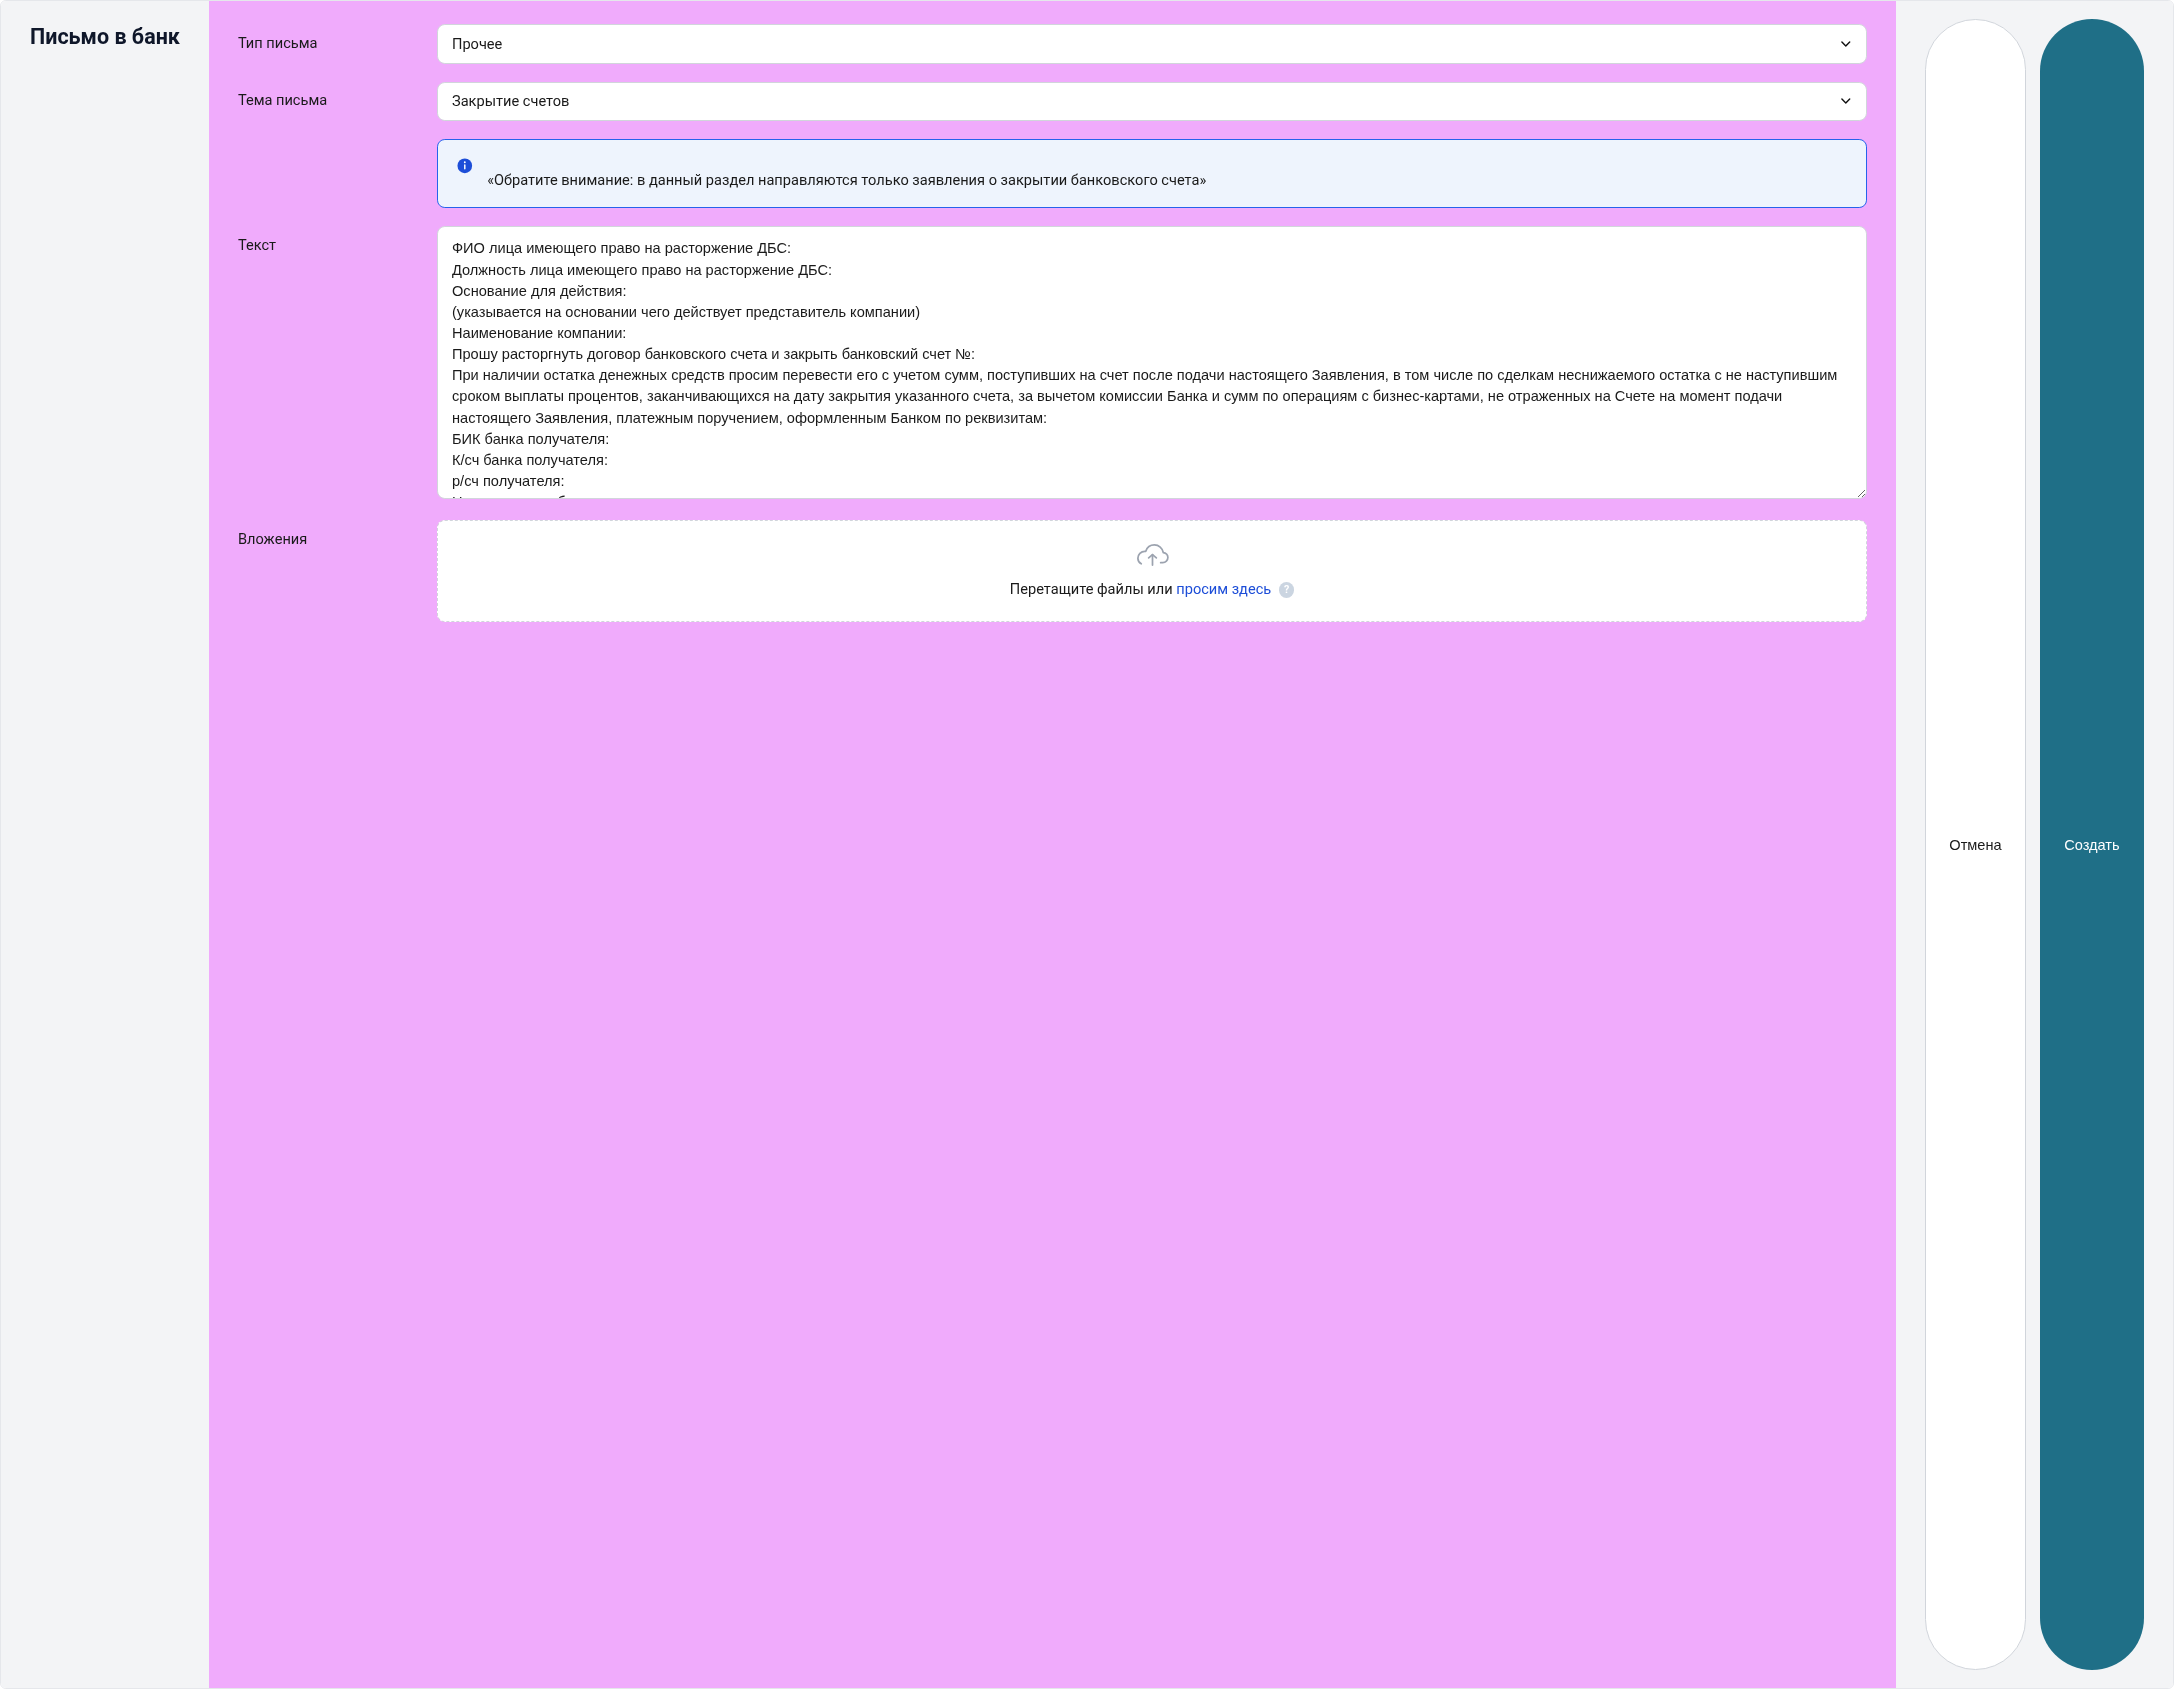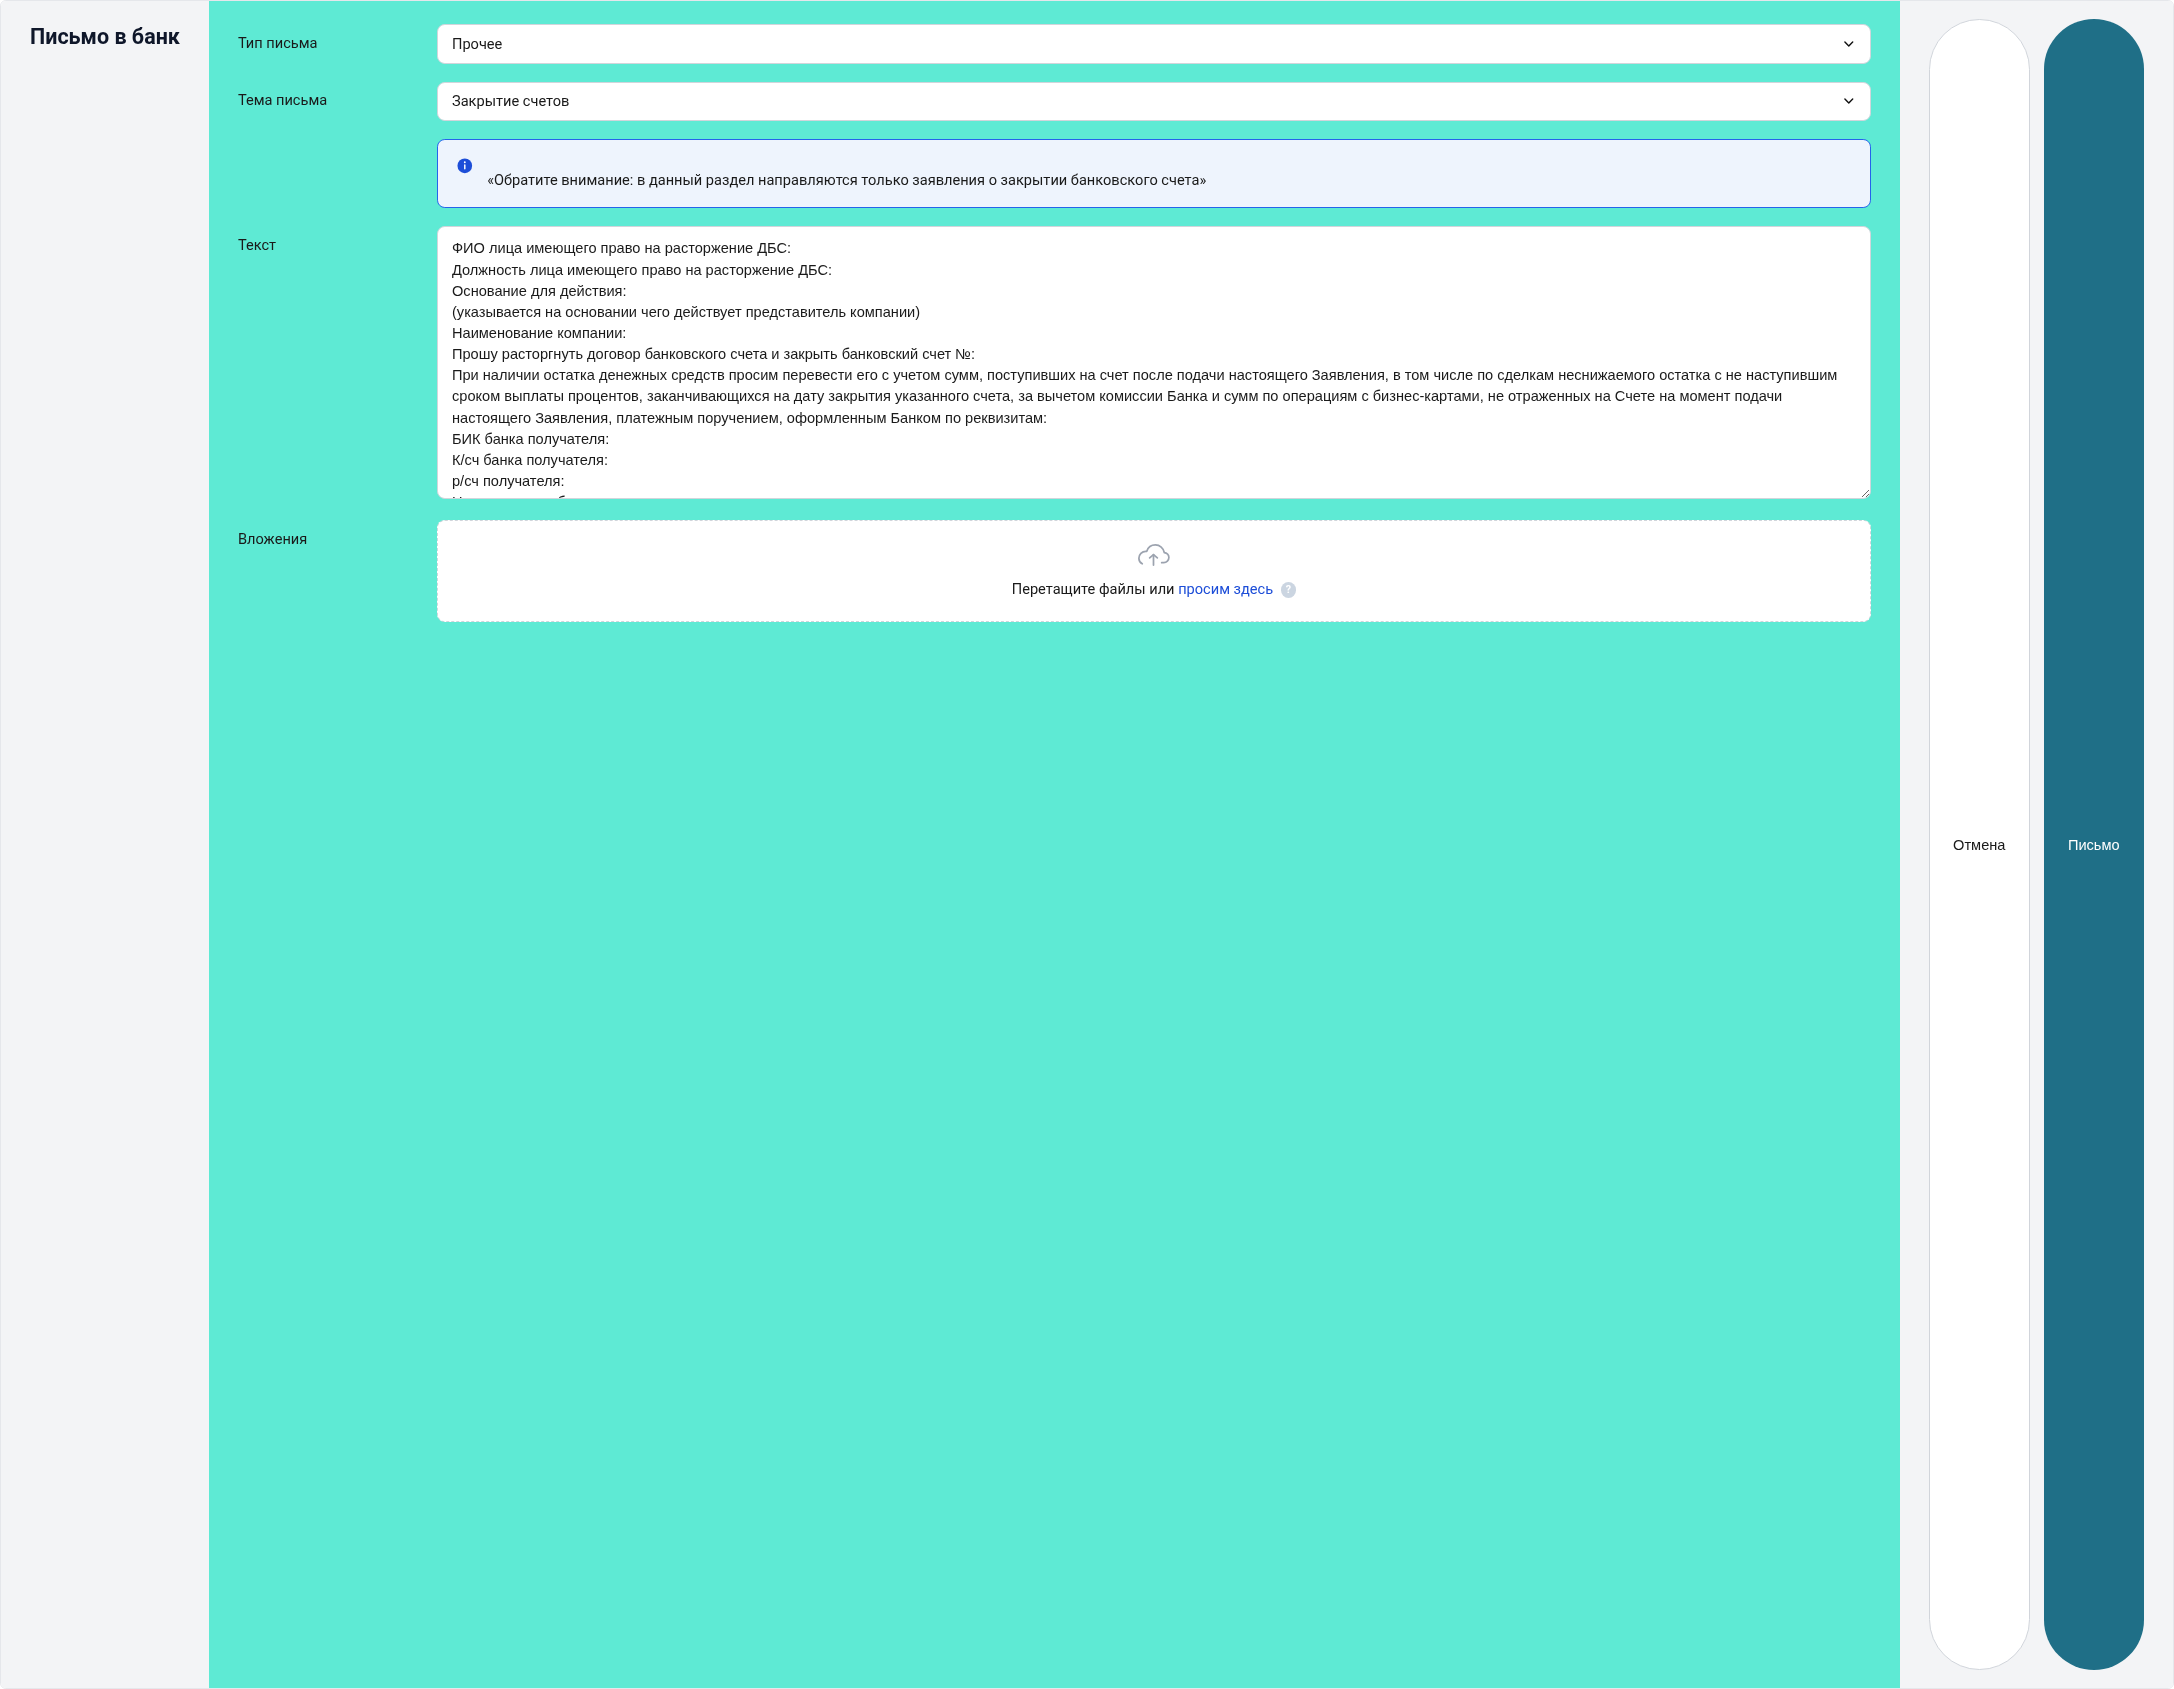--- a/index.html
+++ b/index.html
@@ -24,21 +24,21 @@
     padding: 23.4px 29px;
   }
   .header h1 {
     font-size: 21.5px;
     font-weight: 700;
     color: #0f172a;
   }
   .form-body {
     flex: 1;
     padding: 23.4px 29px 39px 29px;
-    background: #5eead4;
+    background: #f0abfc;
   }
   .row {
     display: flex;
     align-items: flex-start;
     margin-bottom: 17.6px;
     gap: 23.4px;
   }
   .row-label {
     flex: 0 0 176px;
     padding-top: 9.8px;
@@ -258,17 +258,17 @@
             <span class="dropzone-help">?</span>
           </div>
         </div>
       </div>
     </div>
 
   </div>
 
   <div class="footer">
     <button class="btn btn-secondary">Отмена</button>
-    <button class="btn btn-primary">Письмо</button>
+    <button class="btn btn-primary">Создать</button>
   </div>
 
 </div>
 
 
 </body></html>

